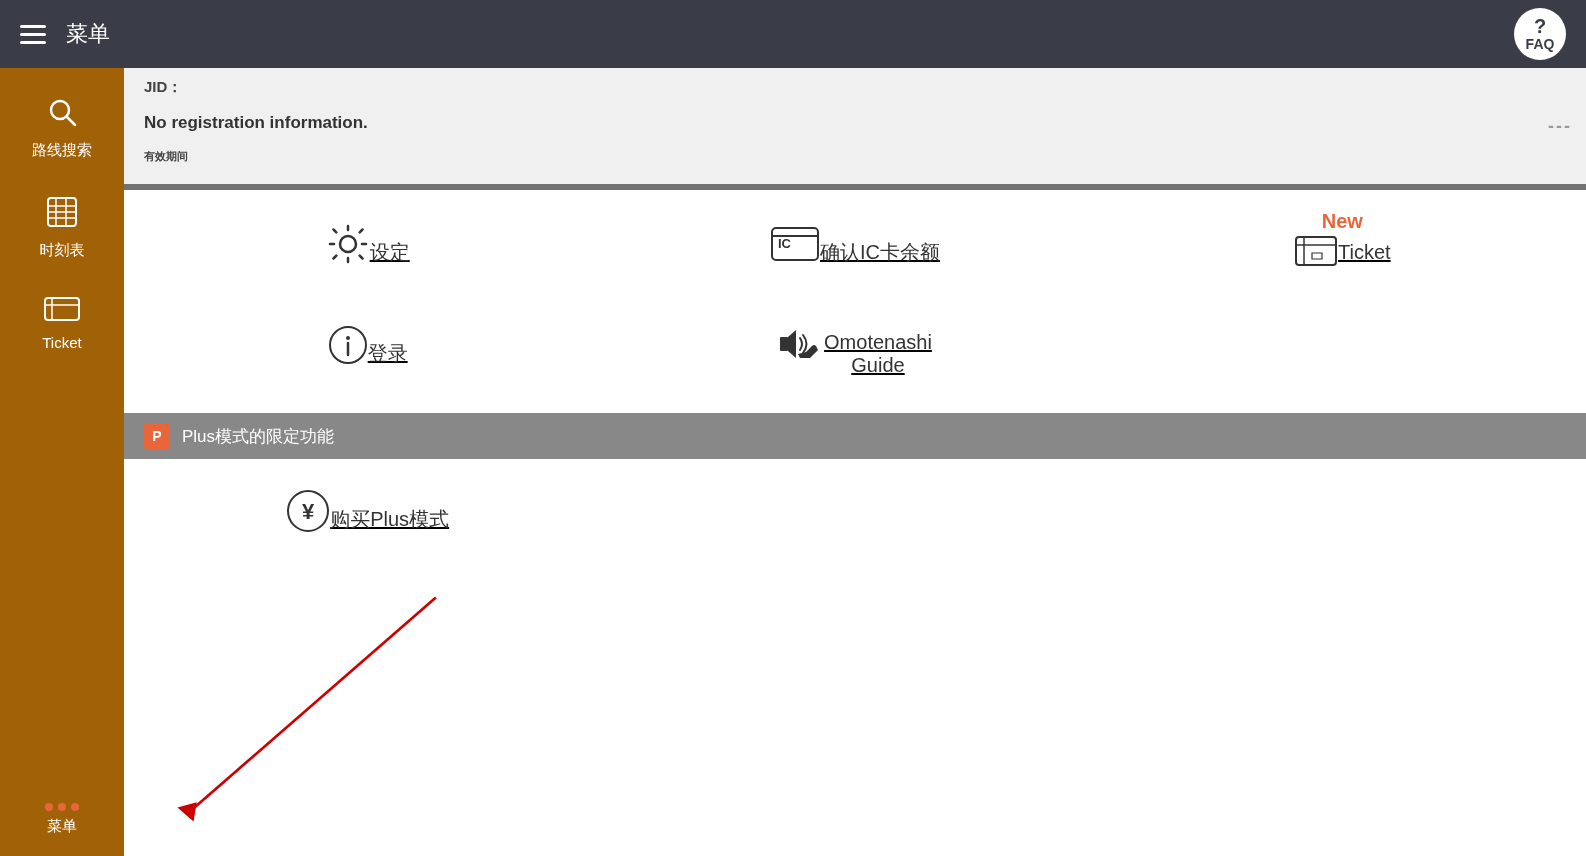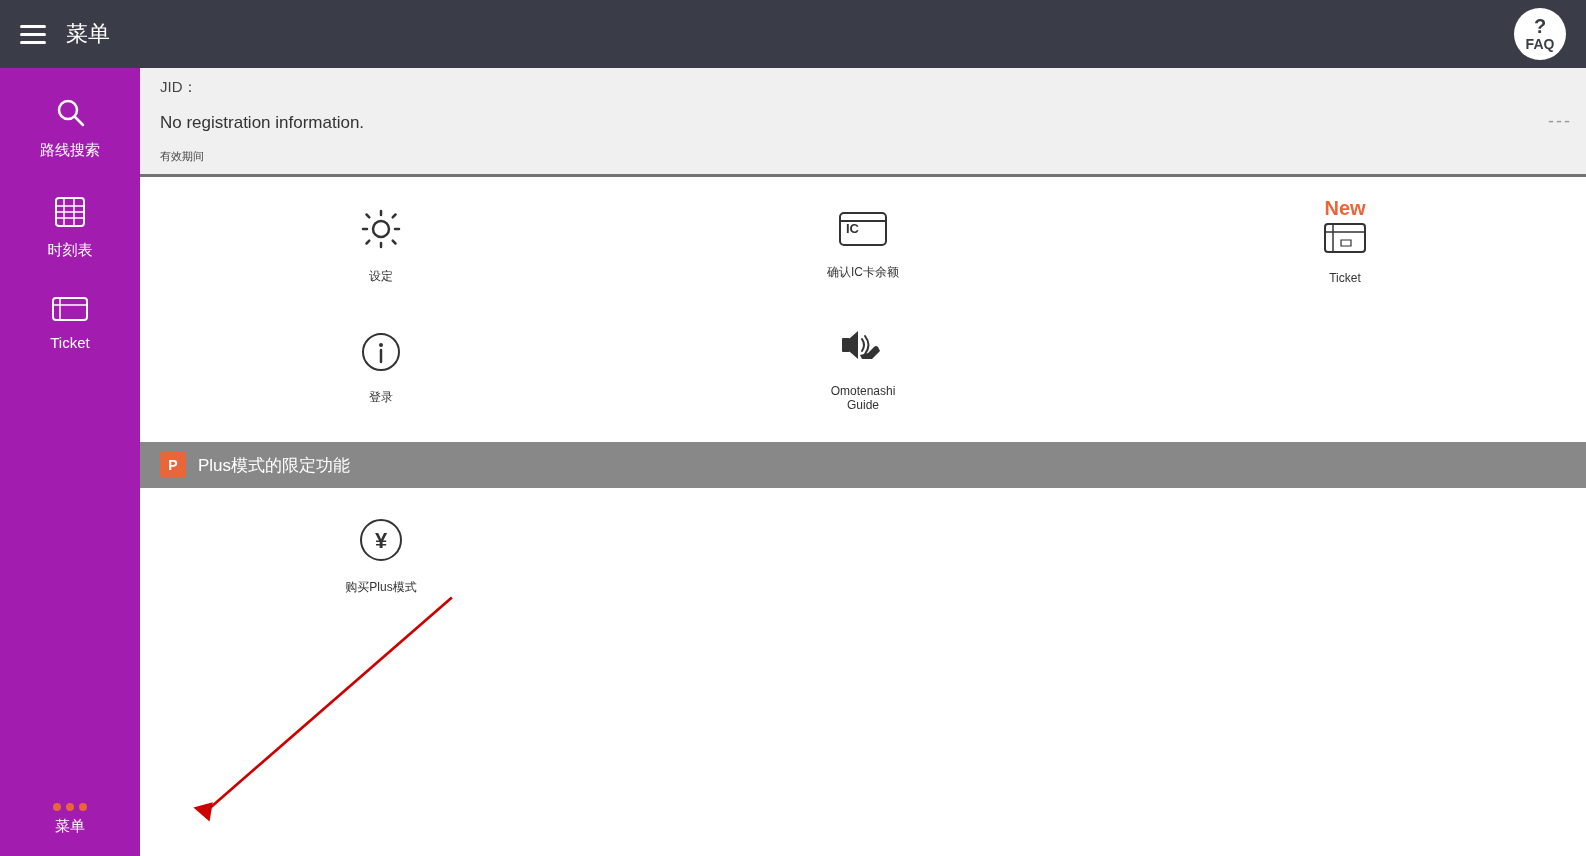--- a/index.html
+++ b/index.html
@@ -33,21 +33,21 @@
     .faq-btn .faq-q { font-size: 20px; font-weight: bold; color: #3a3d47; line-height: 1; }
     .faq-btn .faq-label { font-size: 14px; color: #3a3d47; font-weight: 600; }
 
     
     .main-layout {
       display: flex; flex: 1; overflow: hidden;
     }
 
     
     .sidebar {
-      width: 140px; background: #a21caf; display: flex; flex-direction: column;
+      width: 124px; background: #a16207; display: flex; flex-direction: column;
       align-items: center; padding-top: 10px; flex-shrink: 0;
     }
     .sidebar-item {
       display: flex; flex-direction: column; align-items: center; justify-content: center;
       width: 100%; padding: 18px 0; cursor: pointer; color: white; text-decoration: none;
     }
     .sidebar-item .s-icon { font-size: 28px; margin-bottom: 6px; }
     .sidebar-item .s-label { font-size: 15px; color: white; }
     .sidebar-spacer { flex: 1; }
     .sidebar-bottom {
@@ -58,42 +58,43 @@
     .sidebar-menu-label { color: white; font-size: 15px; }
 
     
     .content-area {
       flex: 1; background: white; display: flex; flex-direction: column; overflow: hidden;
       position: relative;
     }
 
     
     .jid-bar {
-      background: #f0f0f0; padding: 10px 20px 10px 20px; border-bottom: 3px solid #737373;
+      background: #f0f0f0; padding: 10px 20px 20px 20px; border-bottom: 6px solid #737373;
       position: relative;
+      font-weight: bold;
     }
     .jid-bar .jid-line { font-size: 15px; color: #444; }
     .jid-bar .jid-no-reg { font-size: 17px; color: #333; margin: 16px 0; }
     .jid-bar .jid-validity { font-size: 11px; color: #444; }
     .jid-bar .jid-dots {
       position: absolute; right: 14px; top: 50%; transform: translateY(-50%);
       font-size: 18px; color: #999; letter-spacing: 2px;
     }
 
     
     .menu-grid {
       display: grid; grid-template-columns: 1fr 1fr 1fr;
       padding: 10px 0;
     }
     .menu-item {
-      display: flex; flex-direction: column; align-items: center; justify-content: center;
-      padding: 20px 10px; cursor: pointer; text-align: center;
+      display: flex; align-items: center; justify-content: center;
+      padding: 20px 10px; cursor: pointer; text-align: center; text-decoration: underline;
     }
     .menu-item .m-icon { font-size: 36px; margin-bottom: 8px; color: #000000; }
-    .menu-item .m-label { font-size: 12px; color: #333; }
+    .menu-item .m-label { font-size: 20px; color: #333; }
     .menu-item .m-label-new { font-size: 18px; color: #e8663a; font-weight: 500; }
     .menu-item.disabled .m-icon { color: #bbb; }
     .menu-item.disabled .m-label { color: #bbb; }
 
     
     .plus-header {
       background: #888; display: flex; align-items: center; padding: 10px 20px; gap: 12px;
     }
     .plus-badge {
       background: #e8663a; color: white; font-size: 14px; font-weight: bold;

